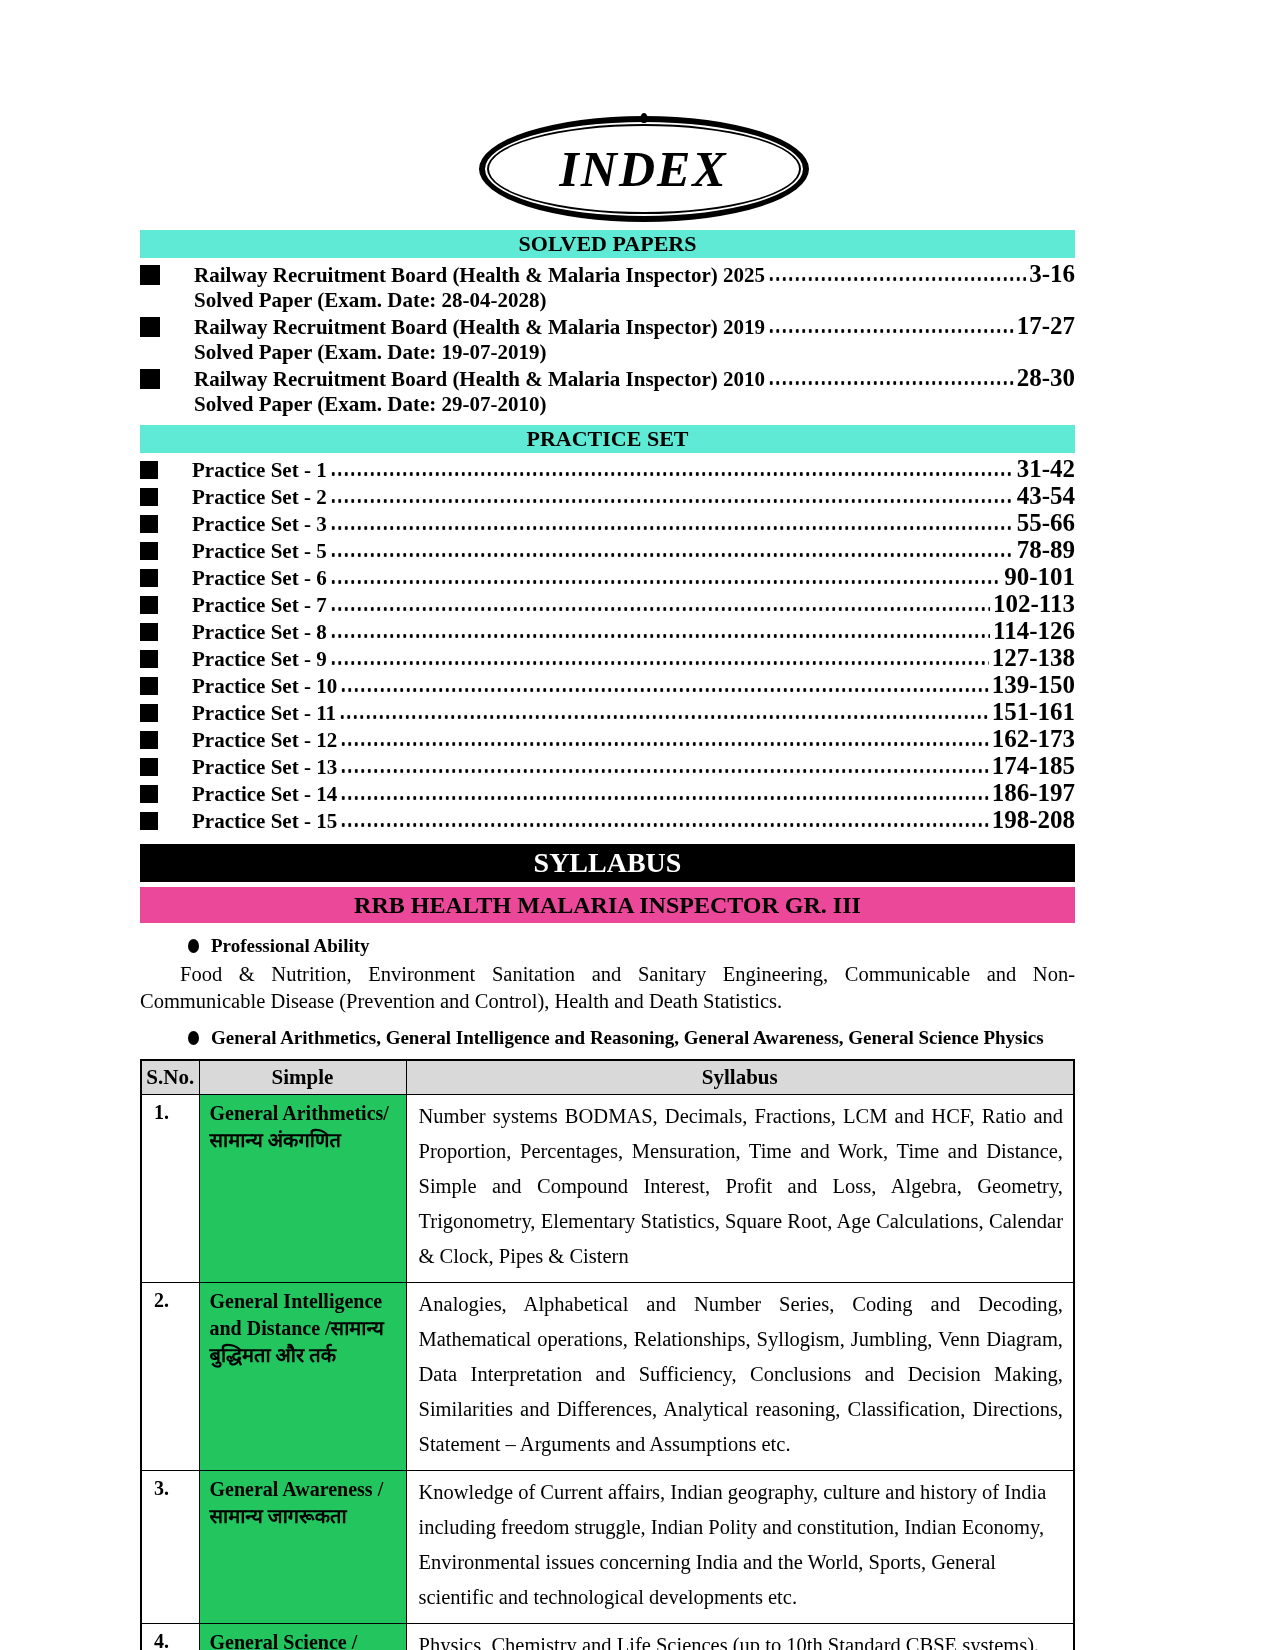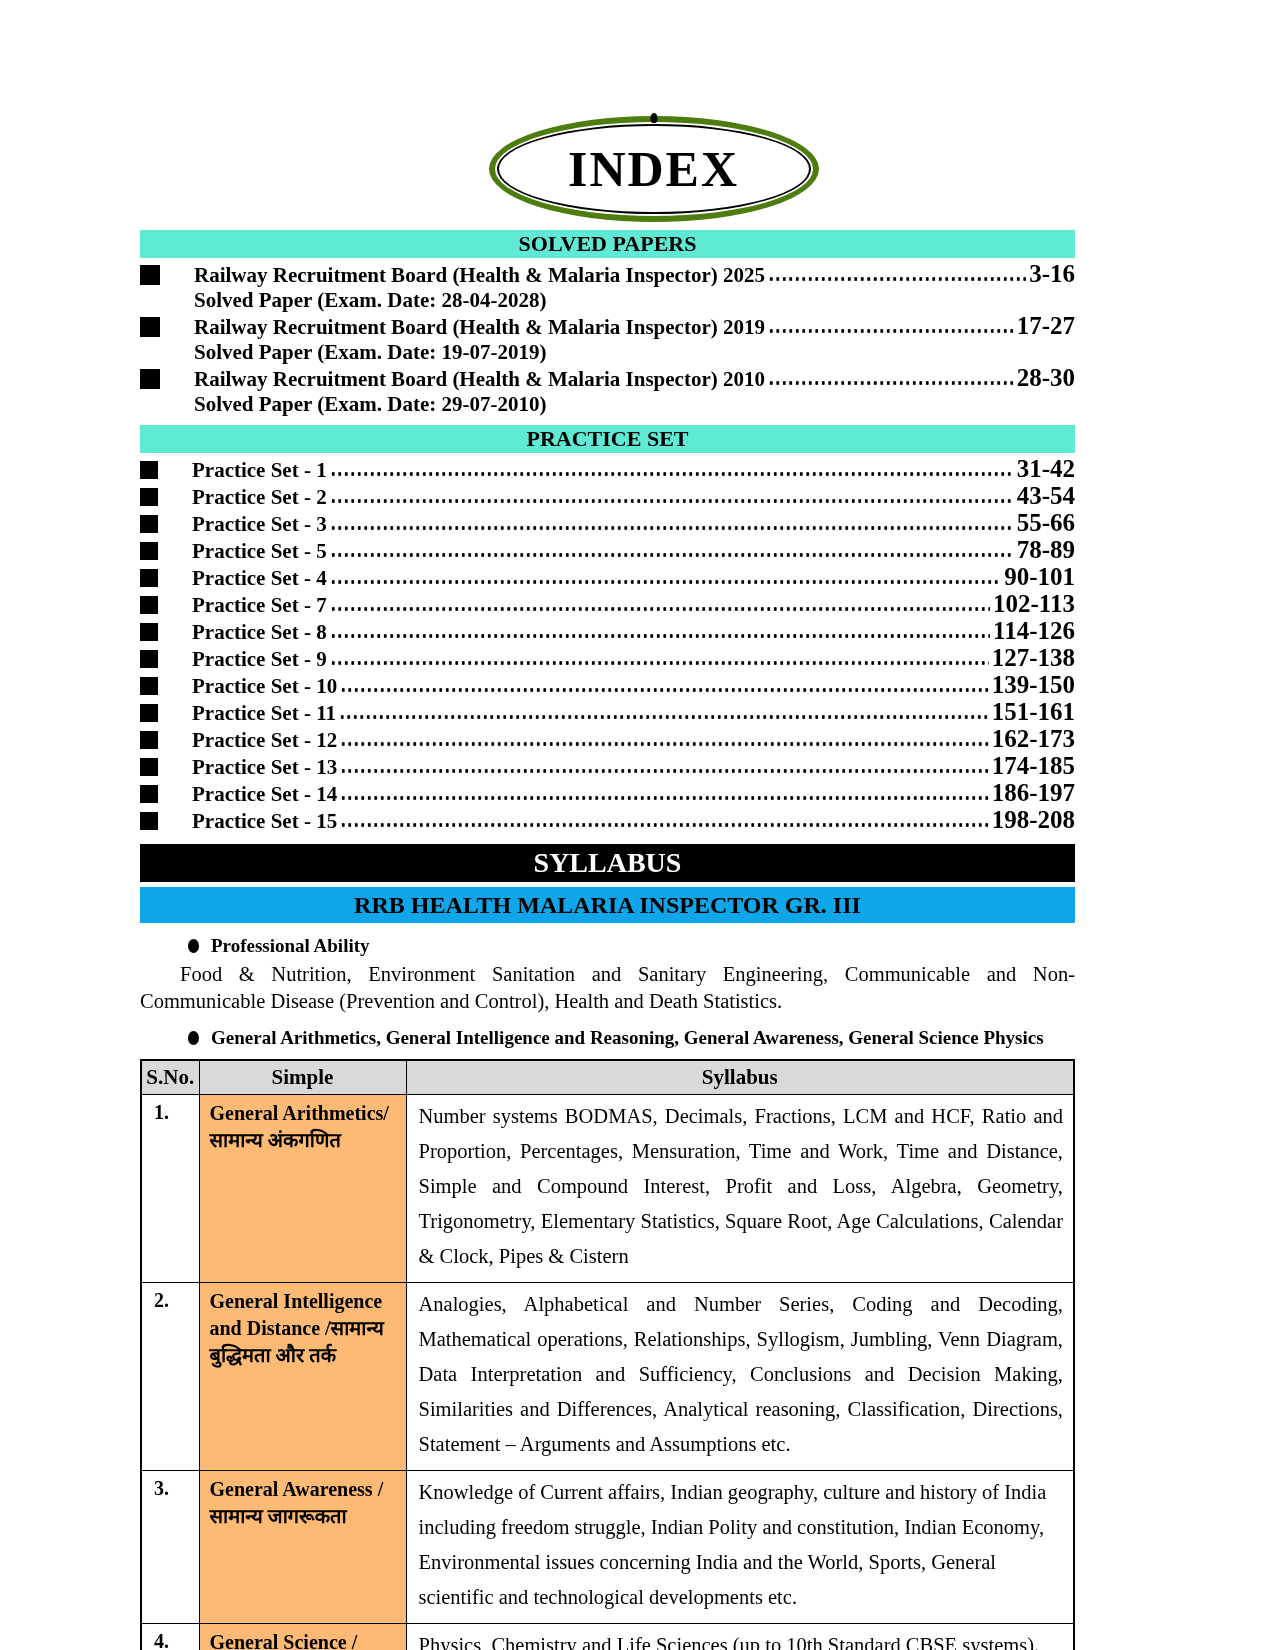--- a/index.html
+++ b/index.html
@@ -10,23 +10,23 @@
     color: #000;
     position: relative;
     overflow: hidden;
   }
   .content { width: 935px; margin-left: 140px; }
 
   
   .badge-wrap { padding-top: 116px; }
   .index-badge {
     width: 330px; height: 106px;
-    margin: 0 auto; position: relative; left: 16px;
-    border: 6px solid #4d7c0f; border-radius: 50%;
-    display: flex; align-items: center; justify-content: center;
+    margin: 0 auto; position: relative; left: 6px;
+    border: 6px solid #000000; border-radius: 50%;
+    display: flex; align-items: center; justify-content: center; font-style: italic;
   }
   .index-badge-inner {
     position: absolute; inset: 2px;
     border: 2.5px solid #000; border-radius: 50%;
     display: flex; align-items: center; justify-content: center;
   }
   .index-title {
     font-size: 50px; font-weight: bold; letter-spacing: 2px;
   }
   .oval-ornament {
@@ -39,21 +39,21 @@
     background: #5eead4; text-align: center;
     font-weight: bold; font-size: 22px; line-height: 26px;
     padding: 1px 4px; margin-top: 8px;
   }
   .bar-black {
     background: #000; color: #fff; text-align: center;
     font-weight: bold; font-size: 28px; line-height: 34px;
     padding: 2px 0; margin-top: 10px;
   }
   .bar-sub {
-    background: #0ea5e9; text-align: center;
+    background: #ec4899; text-align: center;
     font-weight: bold; font-size: 24px; line-height: 30px;
     padding: 3px 0; margin-top: 5px;
   }
 
   
   .toc { margin-top: 3px; }
   .toc-row { display: flex; align-items: baseline; line-height: 25px; }
   .sq-bullet {
     width: 20px; height: 20px; background: #000;
     flex: 0 0 20px; align-self: center; margin-right: 34px;
@@ -90,21 +90,21 @@
   }
   table.syll td, table.syll th { border: 1.5px solid #000; vertical-align: top; }
   table.syll th {
     background: #d9d9d9; font-weight: bold; font-size: 21px;
     text-align: center; padding: 4px 2px;
   }
   .col-sno { width: 58px; }
   .col-subject { width: 207px; }
   td.sno { font-weight: bold; font-size: 20px; padding: 6px 0 0 12px; }
   td.subject {
-    background: #fdba74; font-weight: bold; font-size: 20px;
+    background: #22c55e; font-weight: bold; font-size: 20px;
     line-height: 27px; padding: 5px 8px 6px 10px;
   }
   td.syllabus {
     font-size: 20.5px; line-height: 35px; padding: 4px 10px 8px 12px;
   }
   tr.justify td.syllabus { text-align: justify; }
   tr.row4 td { height: 92px; }
 </style>
 </head>
 <body>
@@ -170,21 +170,21 @@
         <span class="toc-pages">55-66</span>
       </div>
     <div class="toc-row">
         <span class="sq-bullet small"></span>
         <span class="toc-title">Practice Set - 5</span>
         <span class="leader"></span>
         <span class="toc-pages">78-89</span>
       </div>
     <div class="toc-row">
         <span class="sq-bullet small"></span>
-        <span class="toc-title">Practice Set - 4</span>
+        <span class="toc-title">Practice Set - 6</span>
         <span class="leader"></span>
         <span class="toc-pages">90-101</span>
       </div>
     <div class="toc-row">
         <span class="sq-bullet small"></span>
         <span class="toc-title">Practice Set - 7</span>
         <span class="leader"></span>
         <span class="toc-pages">102-113</span>
       </div>
     <div class="toc-row">

